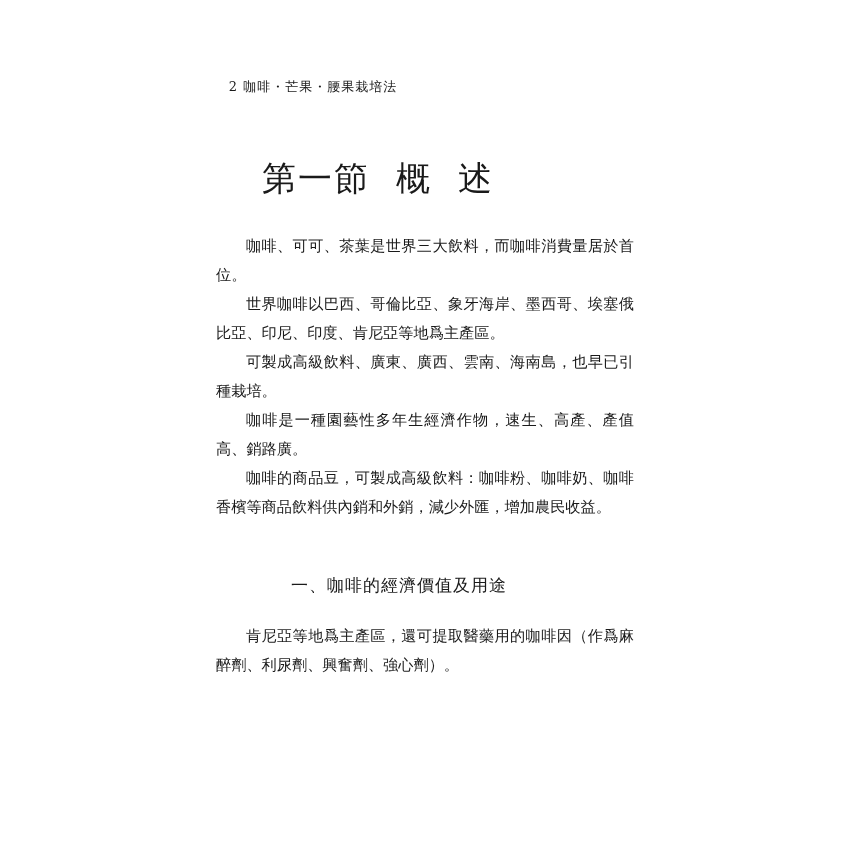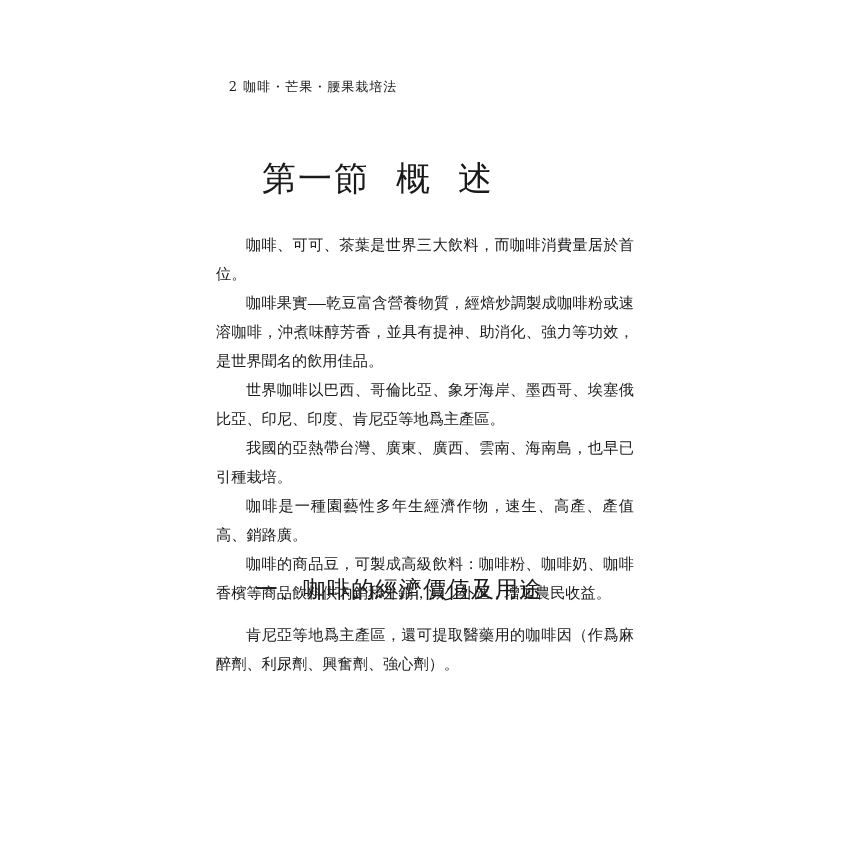--- a/index.html
+++ b/index.html
@@ -15,46 +15,45 @@
   .chapter-title {
     position: absolute; left: 0; width: 756px; top: 156px; text-align: center;
     font-family: "DejaVu Sans", "Liberation Sans", sans-serif;
     font-size: 34px; letter-spacing: 2px; font-weight: normal;
   }
   .chapter-title .gap { display: inline-block; width: 26px; }
   .body-block {
     position: absolute; left: 216px; width: 418px;
     font-size: 15.2px; line-height: 29px; text-align: justify;
   }
-  .body-block p { margin: 0; text-indent: 30px; font-family: Liberation Mono, monospace; }
+  .body-block p { margin: 0; text-indent: 30px; }
   #block1 { top: 232px; }
   #block2 { top: 622px; }
   .section-title {
     position: absolute; left: 0; width: 798px; top: 574px; text-align: center;
     font-family: "DejaVu Sans", "Liberation Sans", sans-serif;
-    font-size: 23px; letter-spacing: 1px;
+    font-size: 17px; letter-spacing: 1px;
   }
 </style>
 </head>
 <body>
 
 <div class="running-head">
   <span class="pn">2</span>
   <span>咖啡・芒果・腰果栽培法</span>
 </div>
 
 <div class="chapter-title">
   <span>第一節</span><span class="gap"></span><span>概</span><span class="gap"></span><span>述</span>
 </div>
 
 <div class="body-block" id="block1">
   <p>咖啡、可可、茶葉是世界三大飲料，而咖啡消費量居於首位。</p>
-  <p>咖啡果實——乾豆富含營養物質，經焙炒調製成咖啡粉或速溶咖啡，沖煮味醇芳香，並具有提神、助消化、強力等功效，是世界聞名的飲用佳品。</p>
   <p>世界咖啡以巴西、哥倫比亞、象牙海岸、墨西哥、埃塞俄比亞、印尼、印度、肯尼亞等地爲主產區。</p>
-  <p>我國的亞熱帶台灣、廣東、廣西、雲南、海南島，也早已引種栽培。</p>
+  <p>可製成高級飲料、廣東、廣西、雲南、海南島，也早已引種栽培。</p>
   <p>咖啡是一種園藝性多年生經濟作物，速生、高產、產值高、銷路廣。</p>
   <p>咖啡的商品豆，可製成高級飲料：咖啡粉、咖啡奶、咖啡香檳等商品飲料供內銷和外銷，減少外匯，增加農民收益。</p>
 </div>
 
 <div class="section-title">一、咖啡的經濟價值及用途</div>
 
 <div class="body-block" id="block2">
   <p>肯尼亞等地爲主產區，還可提取醫藥用的咖啡因（作爲麻醉劑、利尿劑、興奮劑、強心劑）。</p>
 </div>
 

